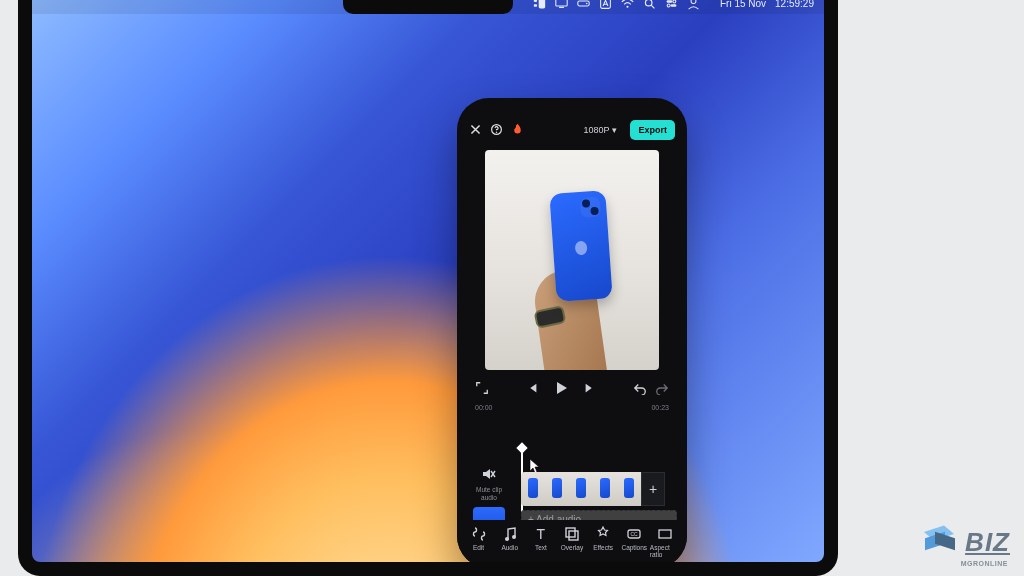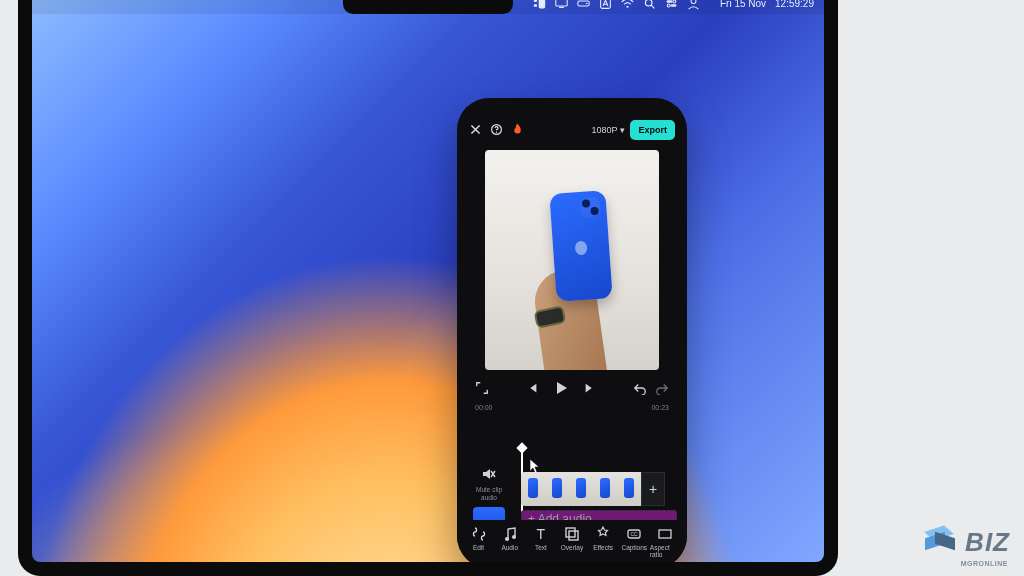--- a/index.html
+++ b/index.html
@@ -58,21 +58,21 @@
     color: #dcdfe4;
   }
   .phone-top {
     display: flex; align-items: center; justify-content: space-between;
     padding: 22px 12px 8px 12px;
     font-size: 10px;
   }
   .pt-left { display: flex; align-items: center; gap: 8px; }
   .pt-left svg { width: 13px; height: 13px; }
   .flame { color: #ff5b2e; }
-  .pt-right { display: flex; align-items: center; gap: 6px; }
+  .pt-right { display: flex; align-items: center; gap: 14px; }
   .res-label { color: #cfd2d8; font-size: 9px; }
   .export-btn {
     background: #24e0d3; color: #0a0a0a;
     border-radius: 5px; padding: 5px 8px;
     font-size: 9px; font-weight: 600;
   }
 
   .preview {
     margin: 2px 28px 6px 28px;
     height: 220px;
@@ -187,23 +187,23 @@
   }
   .clip-strip .add {
     width: 24px; height: 100%;
     background:#1a1b1f;
     display:flex; align-items:center; justify-content:center;
     color:#cfd2d8; font-size:14px;
     border:1px solid #2c2d32;
   }
   .audio-row {
     position:absolute; left:6px; top:56px; right:0; height:18px;
-    background:#701a75; border-radius:3px;
+    background:#404040; border-radius:3px;
     display:flex; align-items:center; padding-left:6px;
-    font-size:12px; color:#9a9ea6;
+    font-size:10px; color:#9a9ea6;
     border:1px dashed #2c2d32;
   }
 
   .tool-row {
     position:absolute; left:0; right:0; bottom:0;
     display:flex; justify-content: space-between;
     padding: 6px 6px 10px 6px;
     background:#0e0e11;
   }
   .tool {
@@ -213,20 +213,21 @@
   .tool svg, .tool .glyph { width:16px; height:16px; fill:#cfd2d8; color:#cfd2d8; display:block; }
   .tool .glyph { font-size:14px; line-height:16px; text-align:center; }
 
   
   .wm {
     position:absolute; right:14px; bottom:18px;
     color:#485c70; font-weight:800; font-style:italic;
     font-size:26px; letter-spacing:1px;
     display:flex; align-items:center; gap:12px;
     opacity:.8;
+    text-decoration:underline;
   }
   .wm .cube {
     width:28px; height:28px; position:relative;
   }
   .wm .cube span{position:absolute;}
   .wm .cube .a{width:20px;height:12px;background:#2f85d6;transform:skewY(-18deg);left:0;top:6px;}
   .wm .cube .b{width:20px;height:12px;background:#1e486f;transform:skewY(18deg);left:10px;top:6px;}
   .wm .cube .c{width:20px;height:12px;background:#6bb6f2;transform:skewY(-18deg) skewX(40deg);left:4px;top:-2px;}
   .wm .sub { position:absolute; bottom:-9px; right:2px; font-size:7px; font-weight:600; font-style:normal; letter-spacing:.5px; color:#6a7a88;}
 </style>

